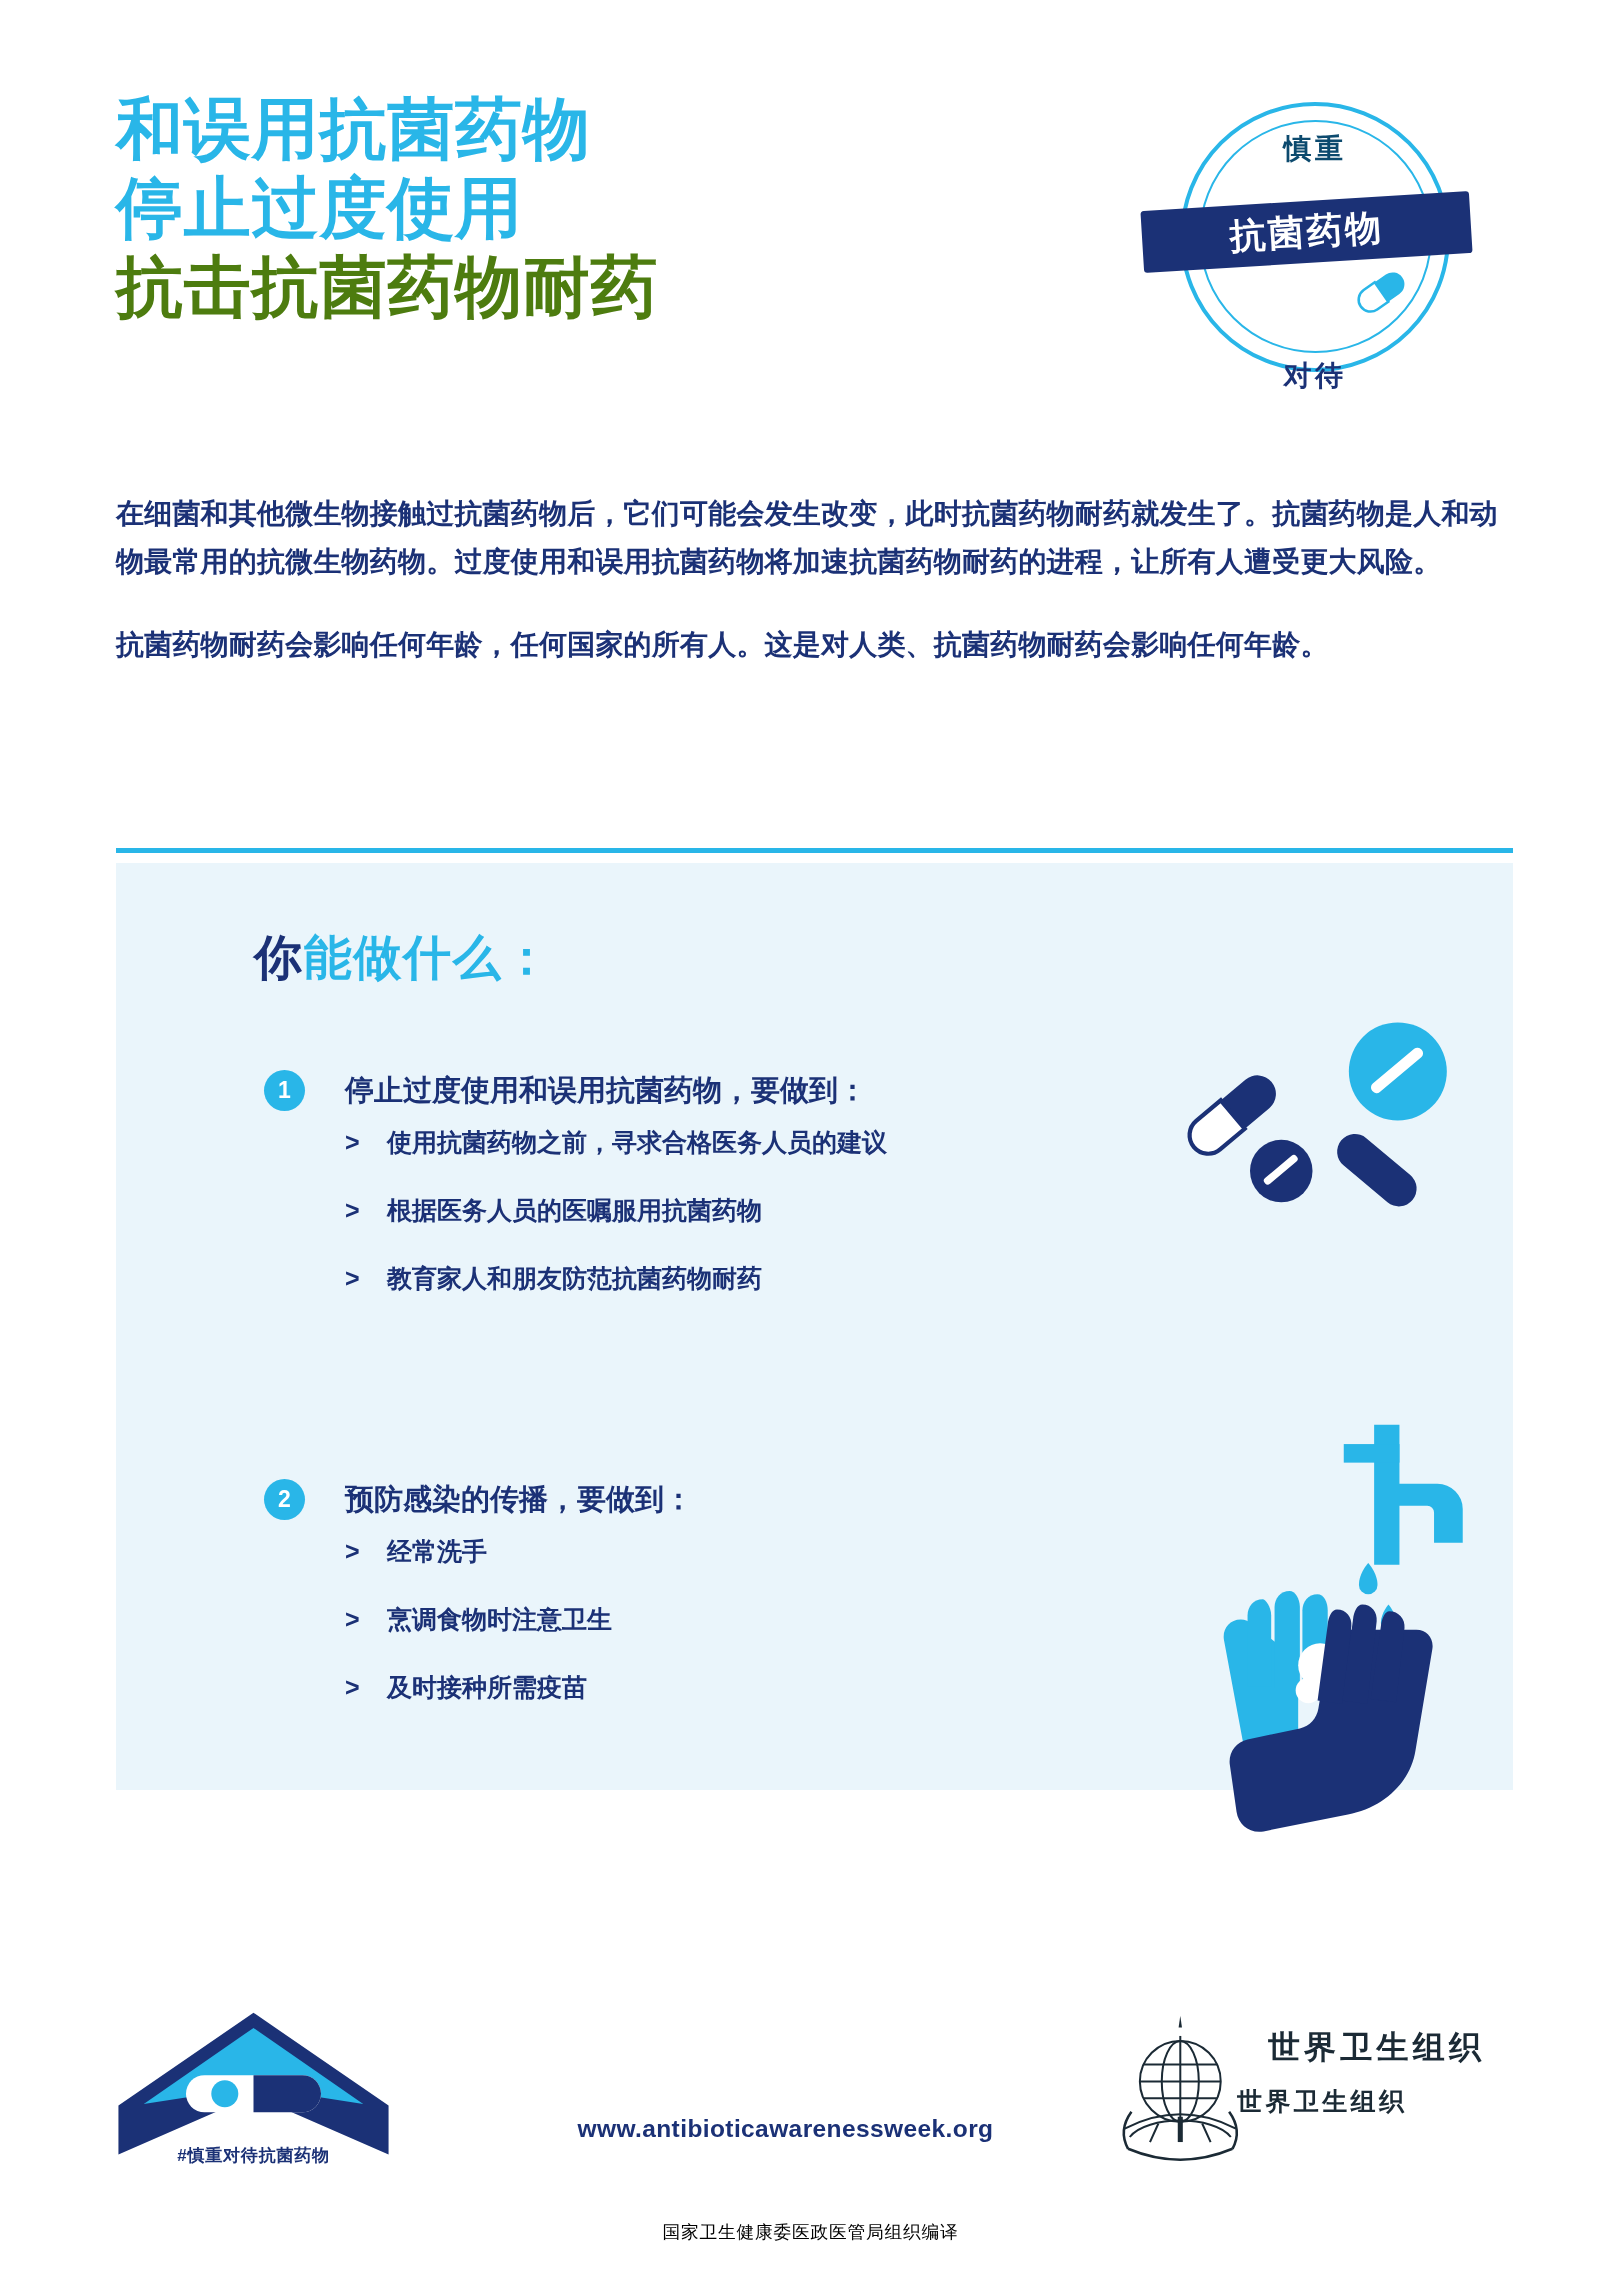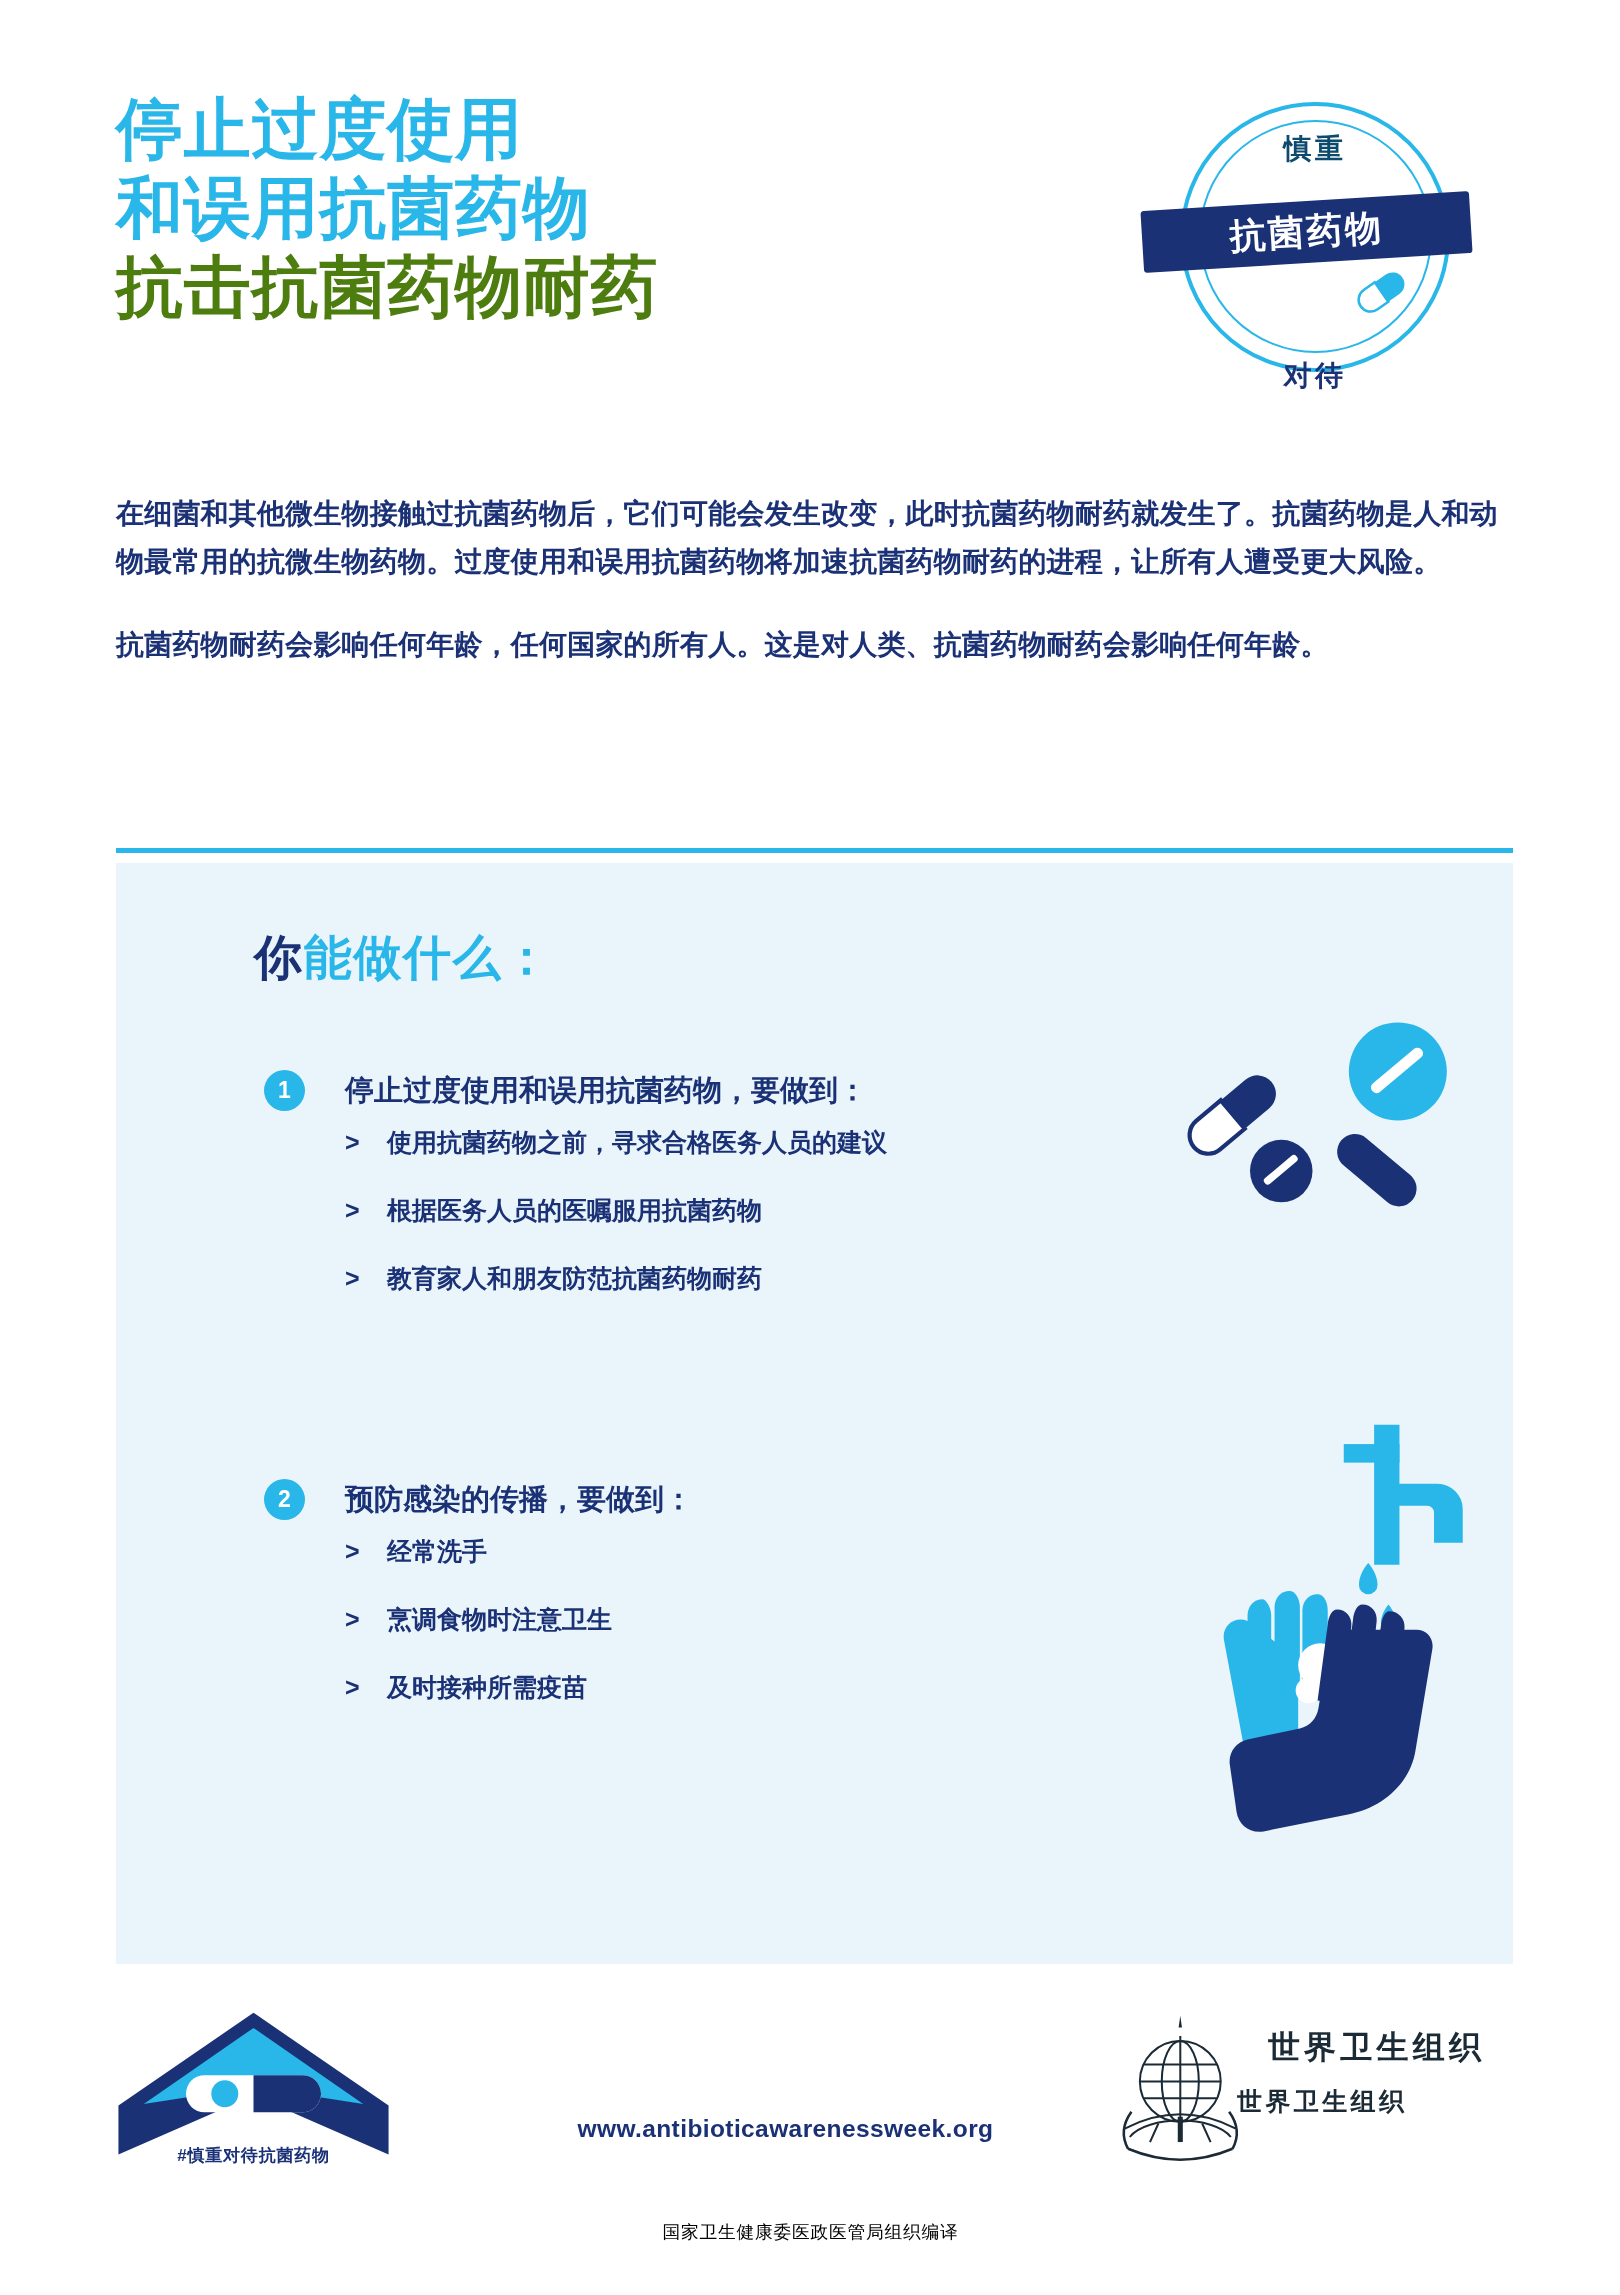--- a/index.html
+++ b/index.html
@@ -154,21 +154,21 @@
     height: 5px;
     background: #29b6e8;
   }
 
   
   .panel {
     position: absolute;
     left: 116px;
     top: 863px;
     width: 1397px;
-    height: 1101px;
+    height: 927px;
     background: #eaf5fb;
   }
   .panel-title {
     position: absolute;
     left: 138px;
     top: 63px;
     font-size: 48px;
     font-weight: bold;
     letter-spacing: 1.7px;
     white-space: nowrap;
@@ -320,22 +320,22 @@
     letter-spacing: 0.8px;
   }
 </style>
 </head>
 <body>
 
 <div class="poster">
 
   <div class="header">
     <div class="title-block">
+      <div class="title-line l2">和误用抗菌药物</div>
       <div class="title-line l1">停止过度使用</div>
-      <div class="title-line l2">和误用抗菌药物</div>
       <div class="title-line l3">抗击抗菌药物耐药</div>
     </div>
 
     <div class="emblem">
       <div class="emblem-ring-outer"></div>
       <div class="emblem-ring-inner"></div>
       <div class="emblem-top-text">慎重</div>
       <div class="emblem-bottom-text">对待</div>
       <div class="emblem-banner">
         <div class="emblem-banner-text">抗菌药物</div>

